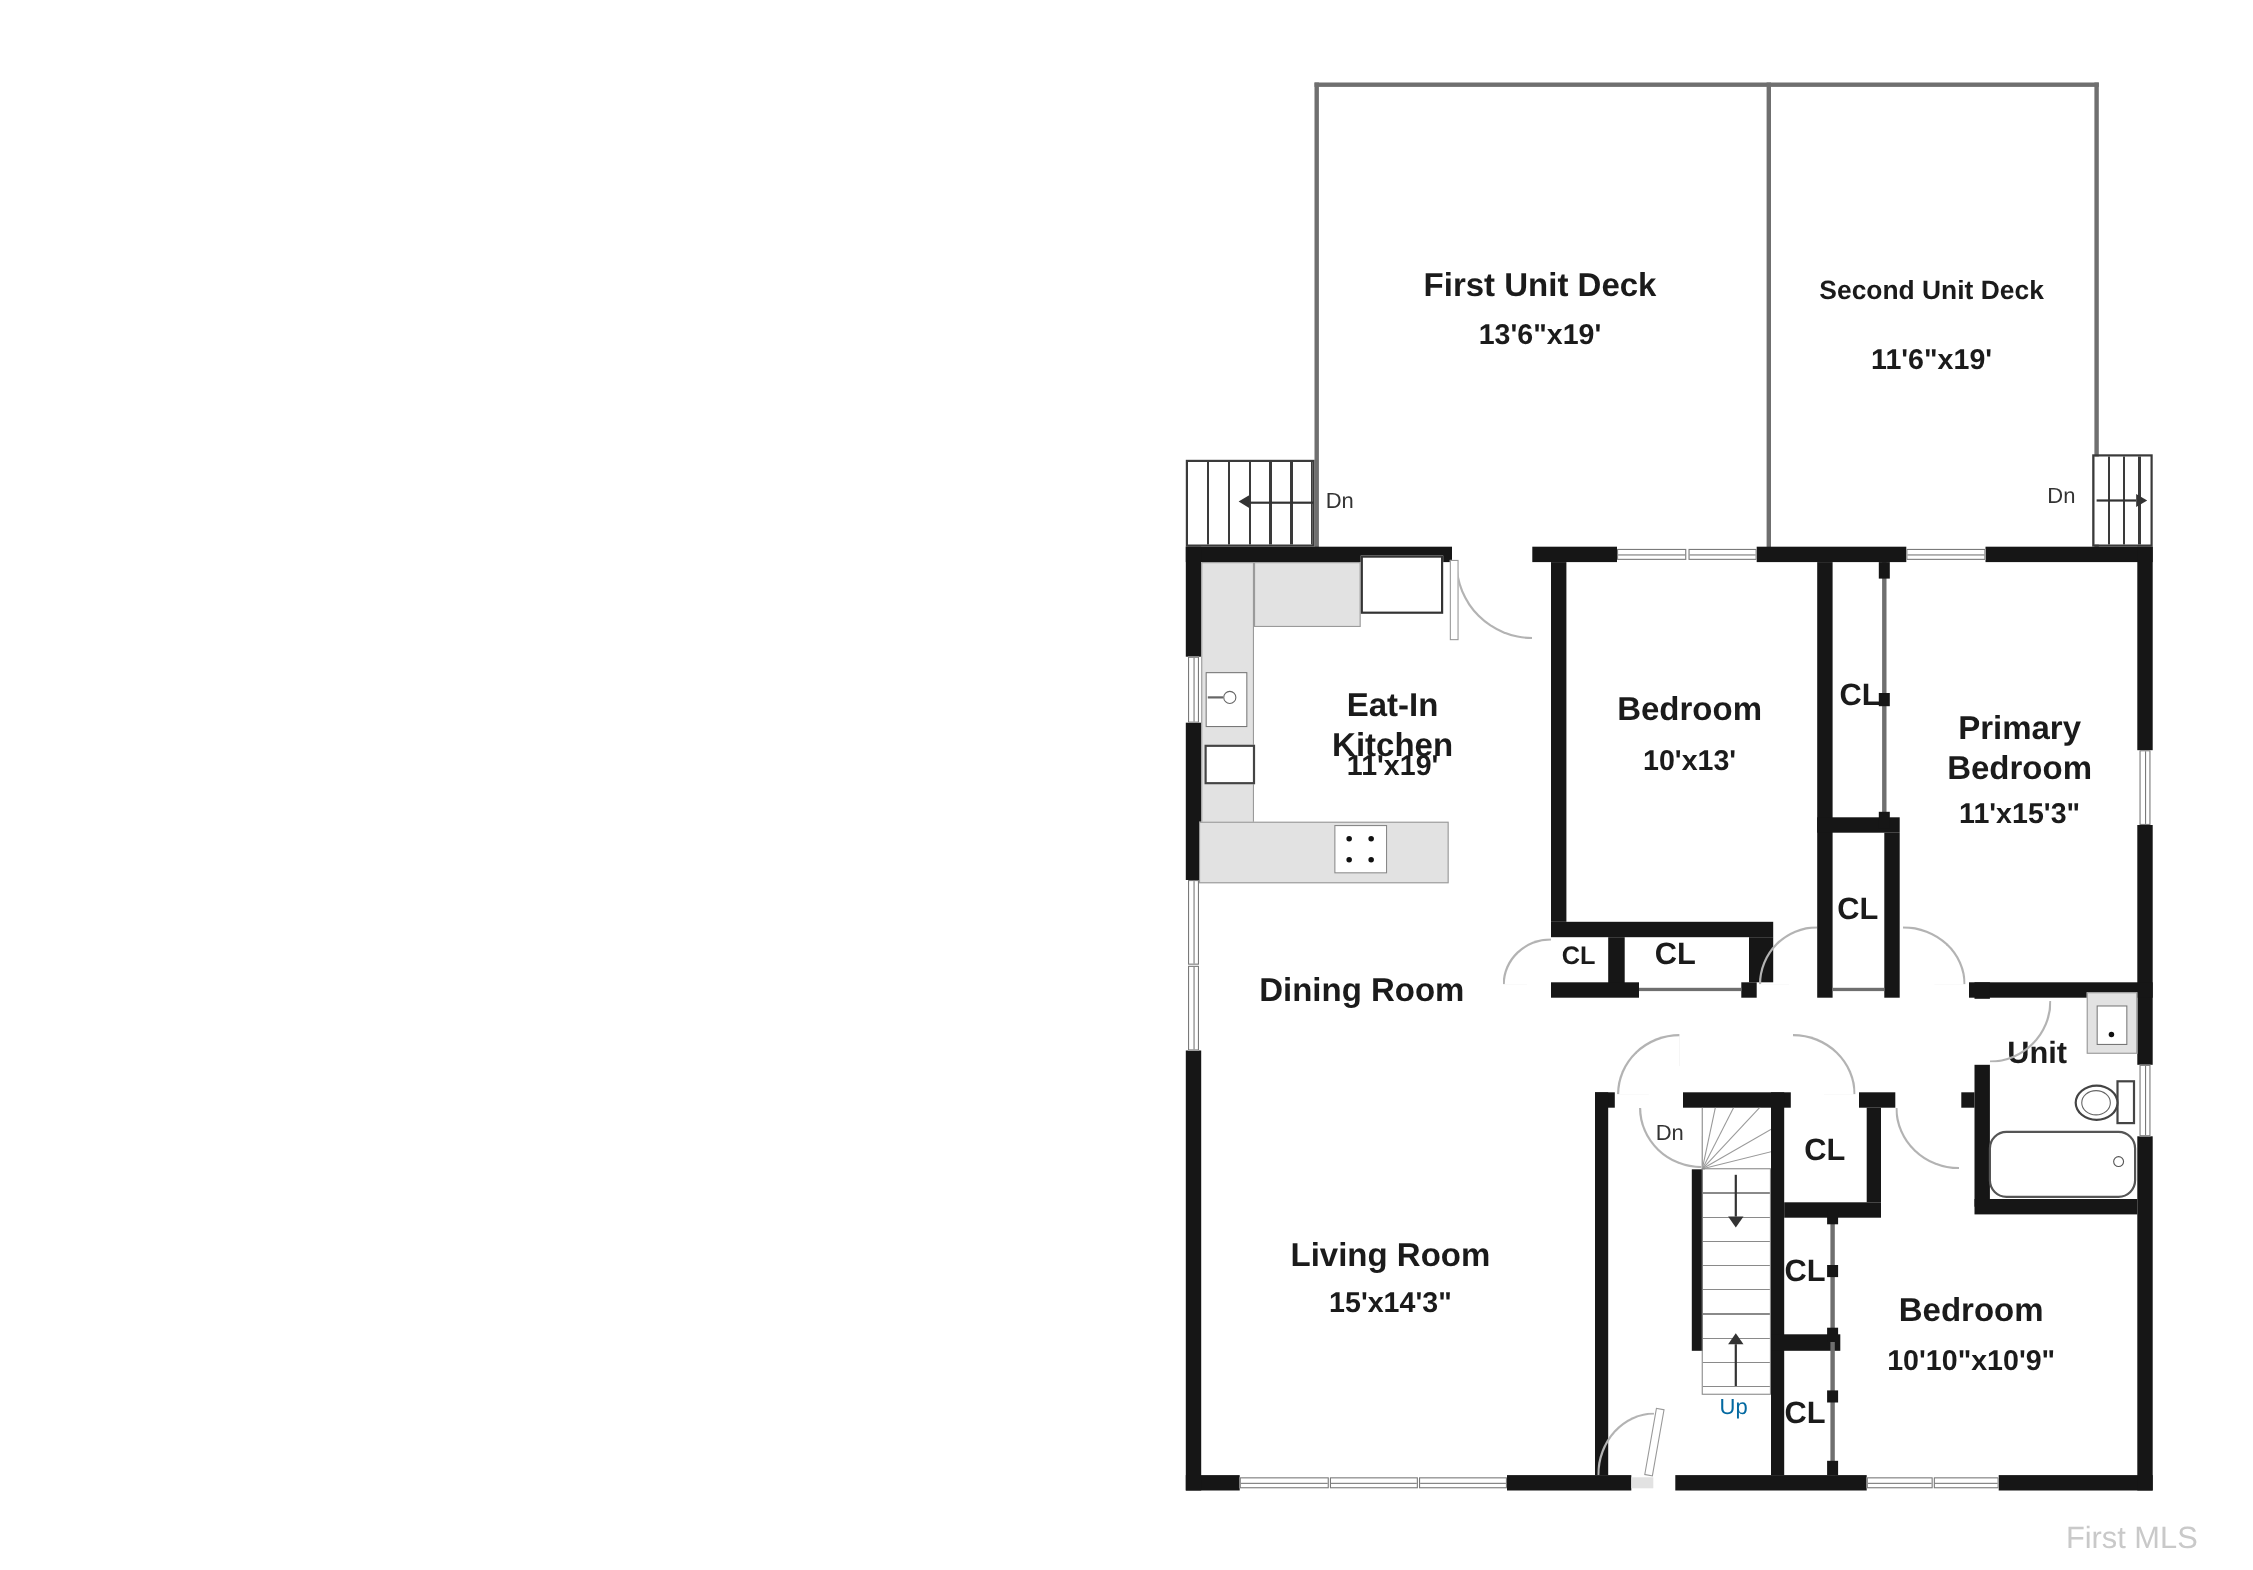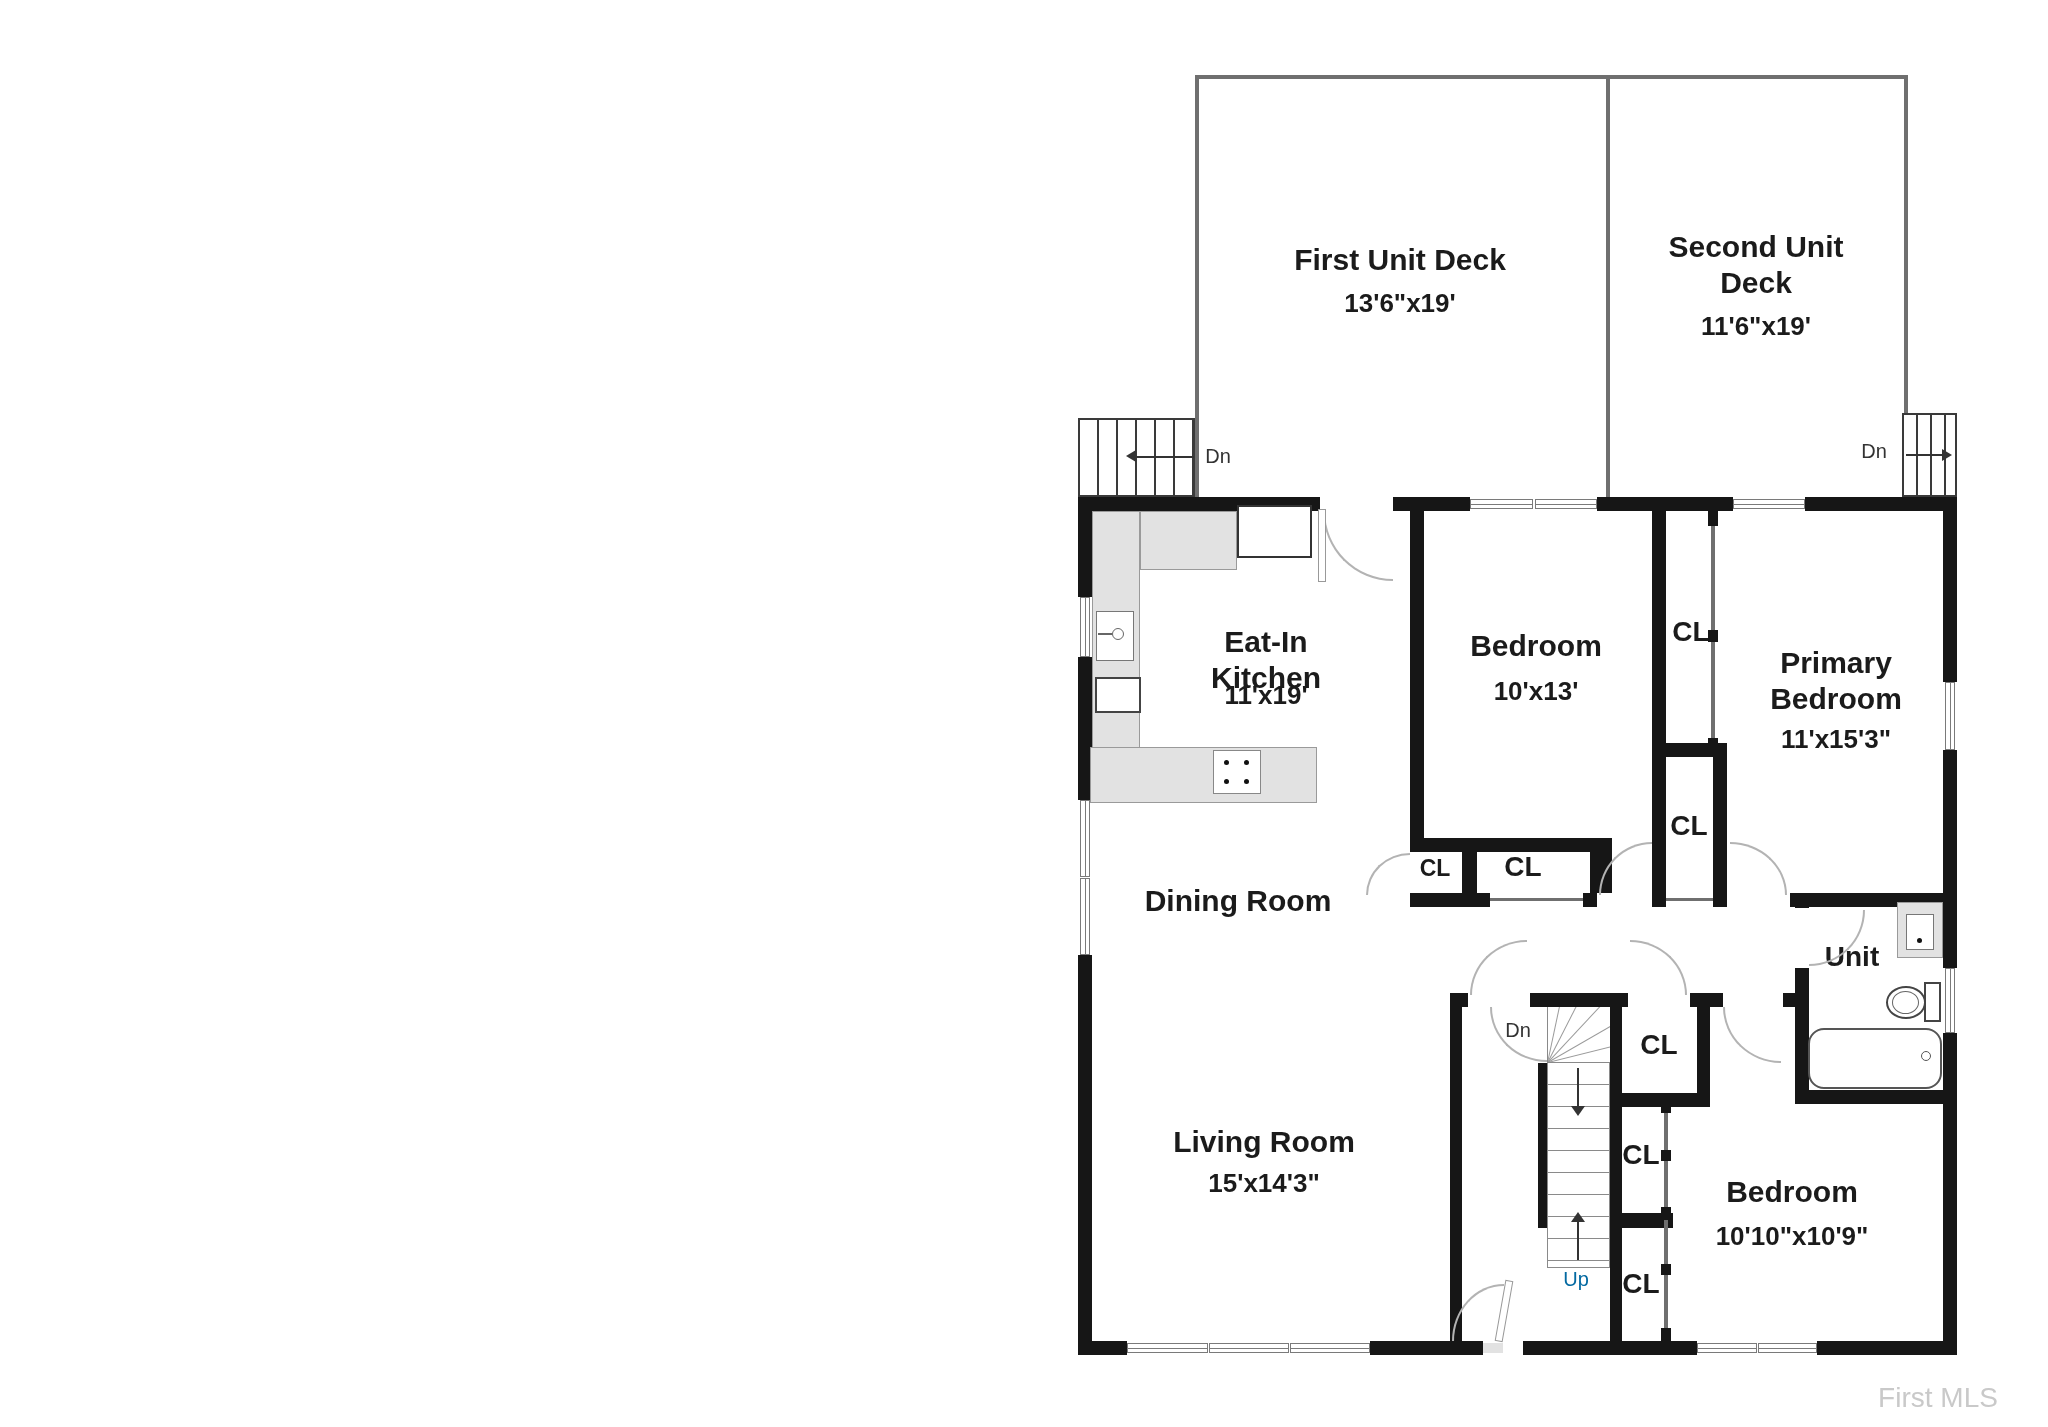--- a/index.html
+++ b/index.html
@@ -38,21 +38,21 @@
   .oval2{position:absolute;border:1px solid #666;border-radius:50%;box-sizing:border-box;}
 </style>
 </head>
 <body>
 
 <div id="stage">
 
   <div class="lbl" style="left:1400px;top:260px;font-size:30px;">First Unit Deck</div>
   <div class="lbl" style="left:1400px;top:304px;font-size:26px;">13'6"x19'</div>
 
-  <div class="lbl wrap" style="left:1756px;top:265px;width:250px;font-size:30px;">Second Unit Deck</div>
+  <div class="lbl wrap" style="left:1756px;top:265px;width:250px;font-size:24px;">Second Unit Deck</div>
   <div class="lbl" style="left:1756px;top:327px;font-size:26px;">11'6"x19'</div>
 
   <div class="lbl wrap" style="left:1266px;top:660px;width:170px;font-size:30px;">Eat-In Kitchen</div>
   <div class="lbl" style="left:1266px;top:696px;font-size:26px;">11'x19'</div>
 
   <div class="lbl" style="left:1536px;top:646px;font-size:30px;">Bedroom</div>
   <div class="lbl" style="left:1536px;top:692px;font-size:26px;">10'x13'</div>
 
   <div class="lbl wrap" style="left:1836px;top:681px;width:210px;font-size:30px;">Primary Bedroom</div>
   <div class="lbl" style="left:1836px;top:740px;font-size:26px;">11'x15'3"</div>

